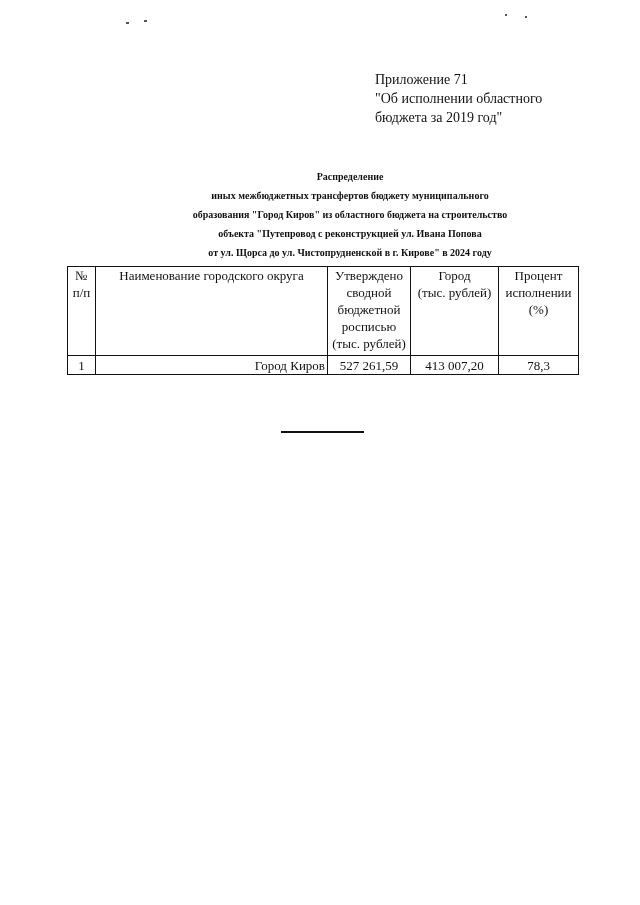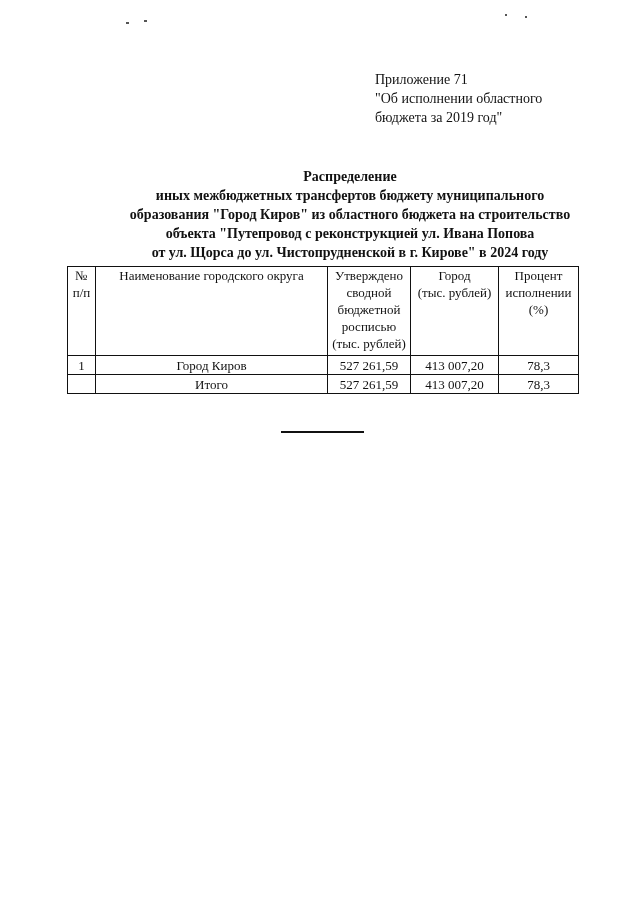--- a/index.html
+++ b/index.html
@@ -2,33 +2,33 @@
 <html><head>
 <meta charset="utf-8">
 <style>
   html, body { margin:0; padding:0; background:#ffffff; }
   body { width:640px; height:905px; position:relative; overflow:hidden;
          font-family:"Liberation Serif", "DejaVu Serif", serif; color:#111; }
   .speck { position:absolute; background:#555; }
   .appendix { position:absolute; left:375px; top:70px; font-size:14px; line-height:19px; }
   .appendix div { white-space:nowrap; }
   .title { position:absolute; left:60px; width:580px; top:167px; text-align:center;
-           font-weight:bold; font-size:14px; line-height:19px; }
+           font-weight:bold; font-size:10px; line-height:19px; }
   .title div { white-space:nowrap; }
   table.data { position:absolute; left:67px; top:266px; border-collapse:collapse;
                font-size:13px; line-height:17px; }
   table.data td { border:1px solid #111; padding:0 2px; vertical-align:top; }
   table.data tr.head td { height:88px; text-align:center; }
   table.data tr.row td { height:18px; vertical-align:middle; }
   .c-num { width:23px; text-align:center; }
   .c-name { width:227px; }
   .c-appr { width:78px; text-align:center;margin-left:48px; }
   .c-fact { width:83px; text-align:center; }
   .c-pct { width:75px; text-align:center; }
-  td.left { text-align:center; }
+  td.left { text-align:right; }
   .sep { position:absolute; left:281px; top:431px; width:83px; height:1.5px; background:#111; }
 </style>
 </head>
 <body>
 
 <div class="speck" style="left:126px;top:22px;width:3px;height:2px;"></div>
 <div class="speck" style="left:144px;top:20px;width:3px;height:2px;"></div>
 <div class="speck" style="left:505px;top:14px;width:2px;height:2px;"></div>
 <div class="speck" style="left:525px;top:16px;width:2px;height:2px;"></div>
 
@@ -71,23 +71,16 @@
       <div>(%)</div>
     </td>
   </tr>
   <tr class="row">
     <td class="c-num">1</td>
     <td class="c-name left">Город Киров</td>
     <td class="c-appr">527 261,59</td>
     <td class="c-fact">413 007,20</td>
     <td class="c-pct">78,3</td>
   </tr>
-  <tr class="row">
-    <td class="c-num"></td>
-    <td class="c-name left">Итого</td>
-    <td class="c-appr">527 261,59</td>
-    <td class="c-fact">413 007,20</td>
-    <td class="c-pct">78,3</td>
-  </tr>
 </tbody>
   </table>
 
 <div class="sep"></div>
 
 </body></html>

